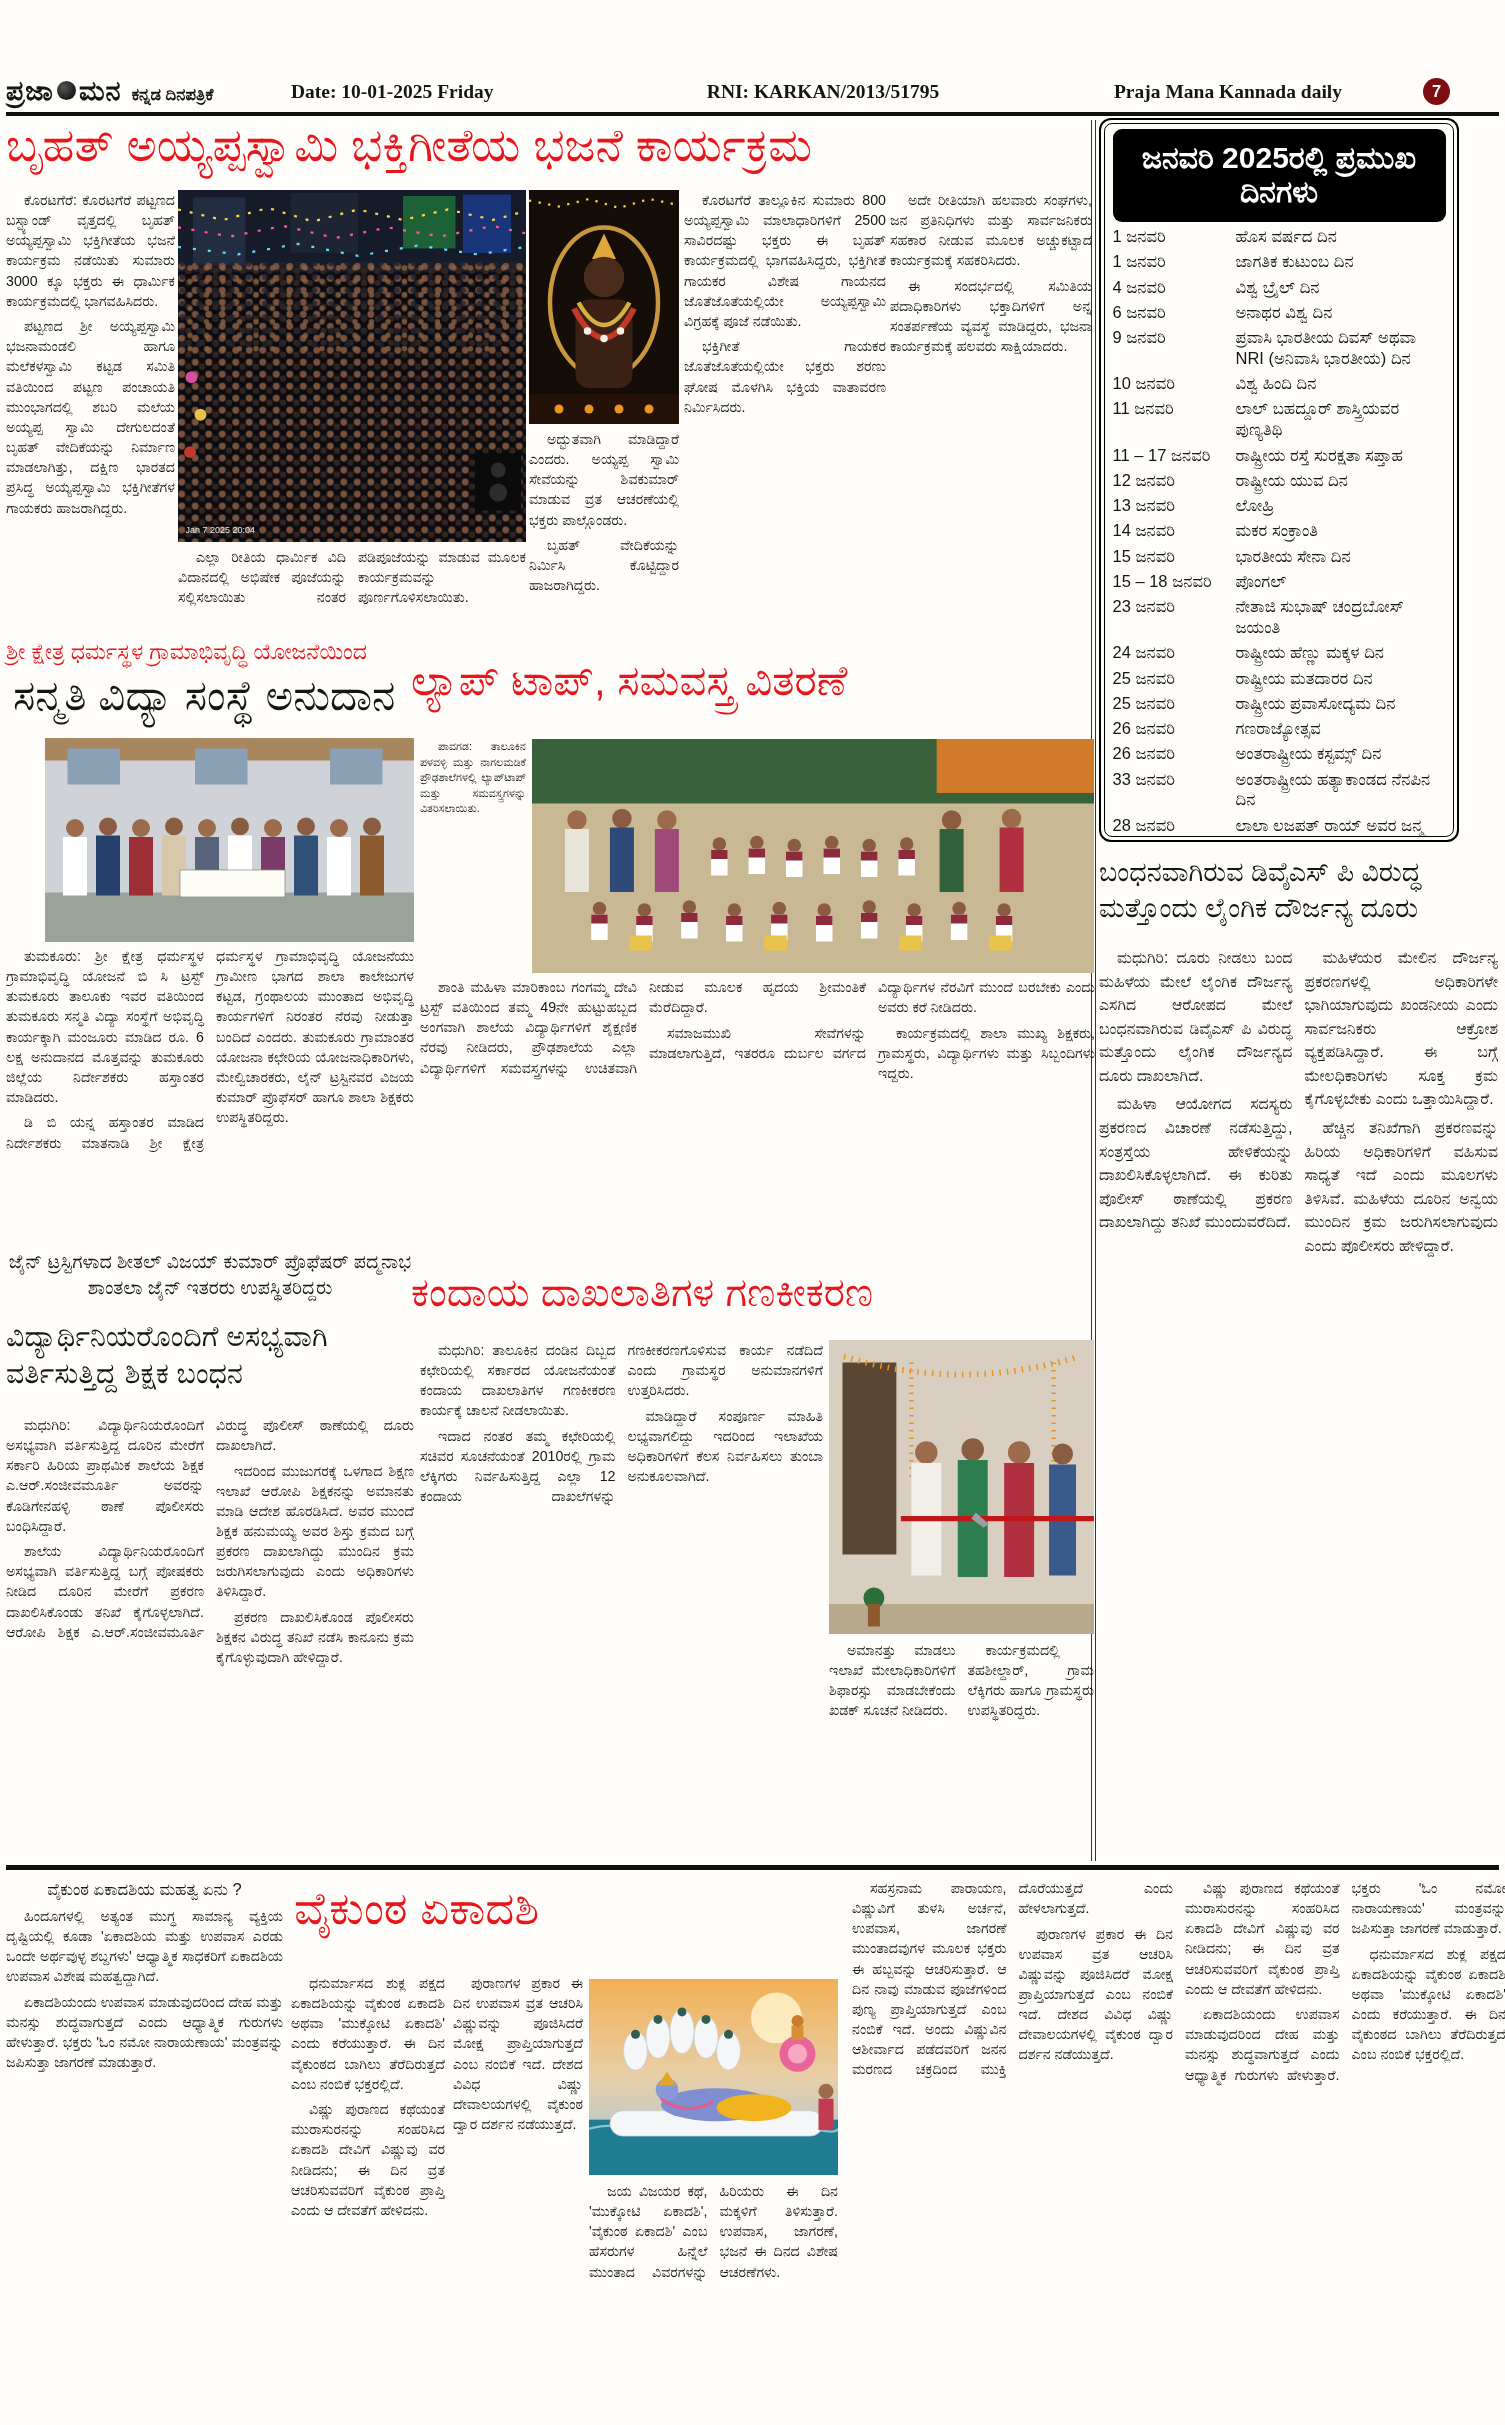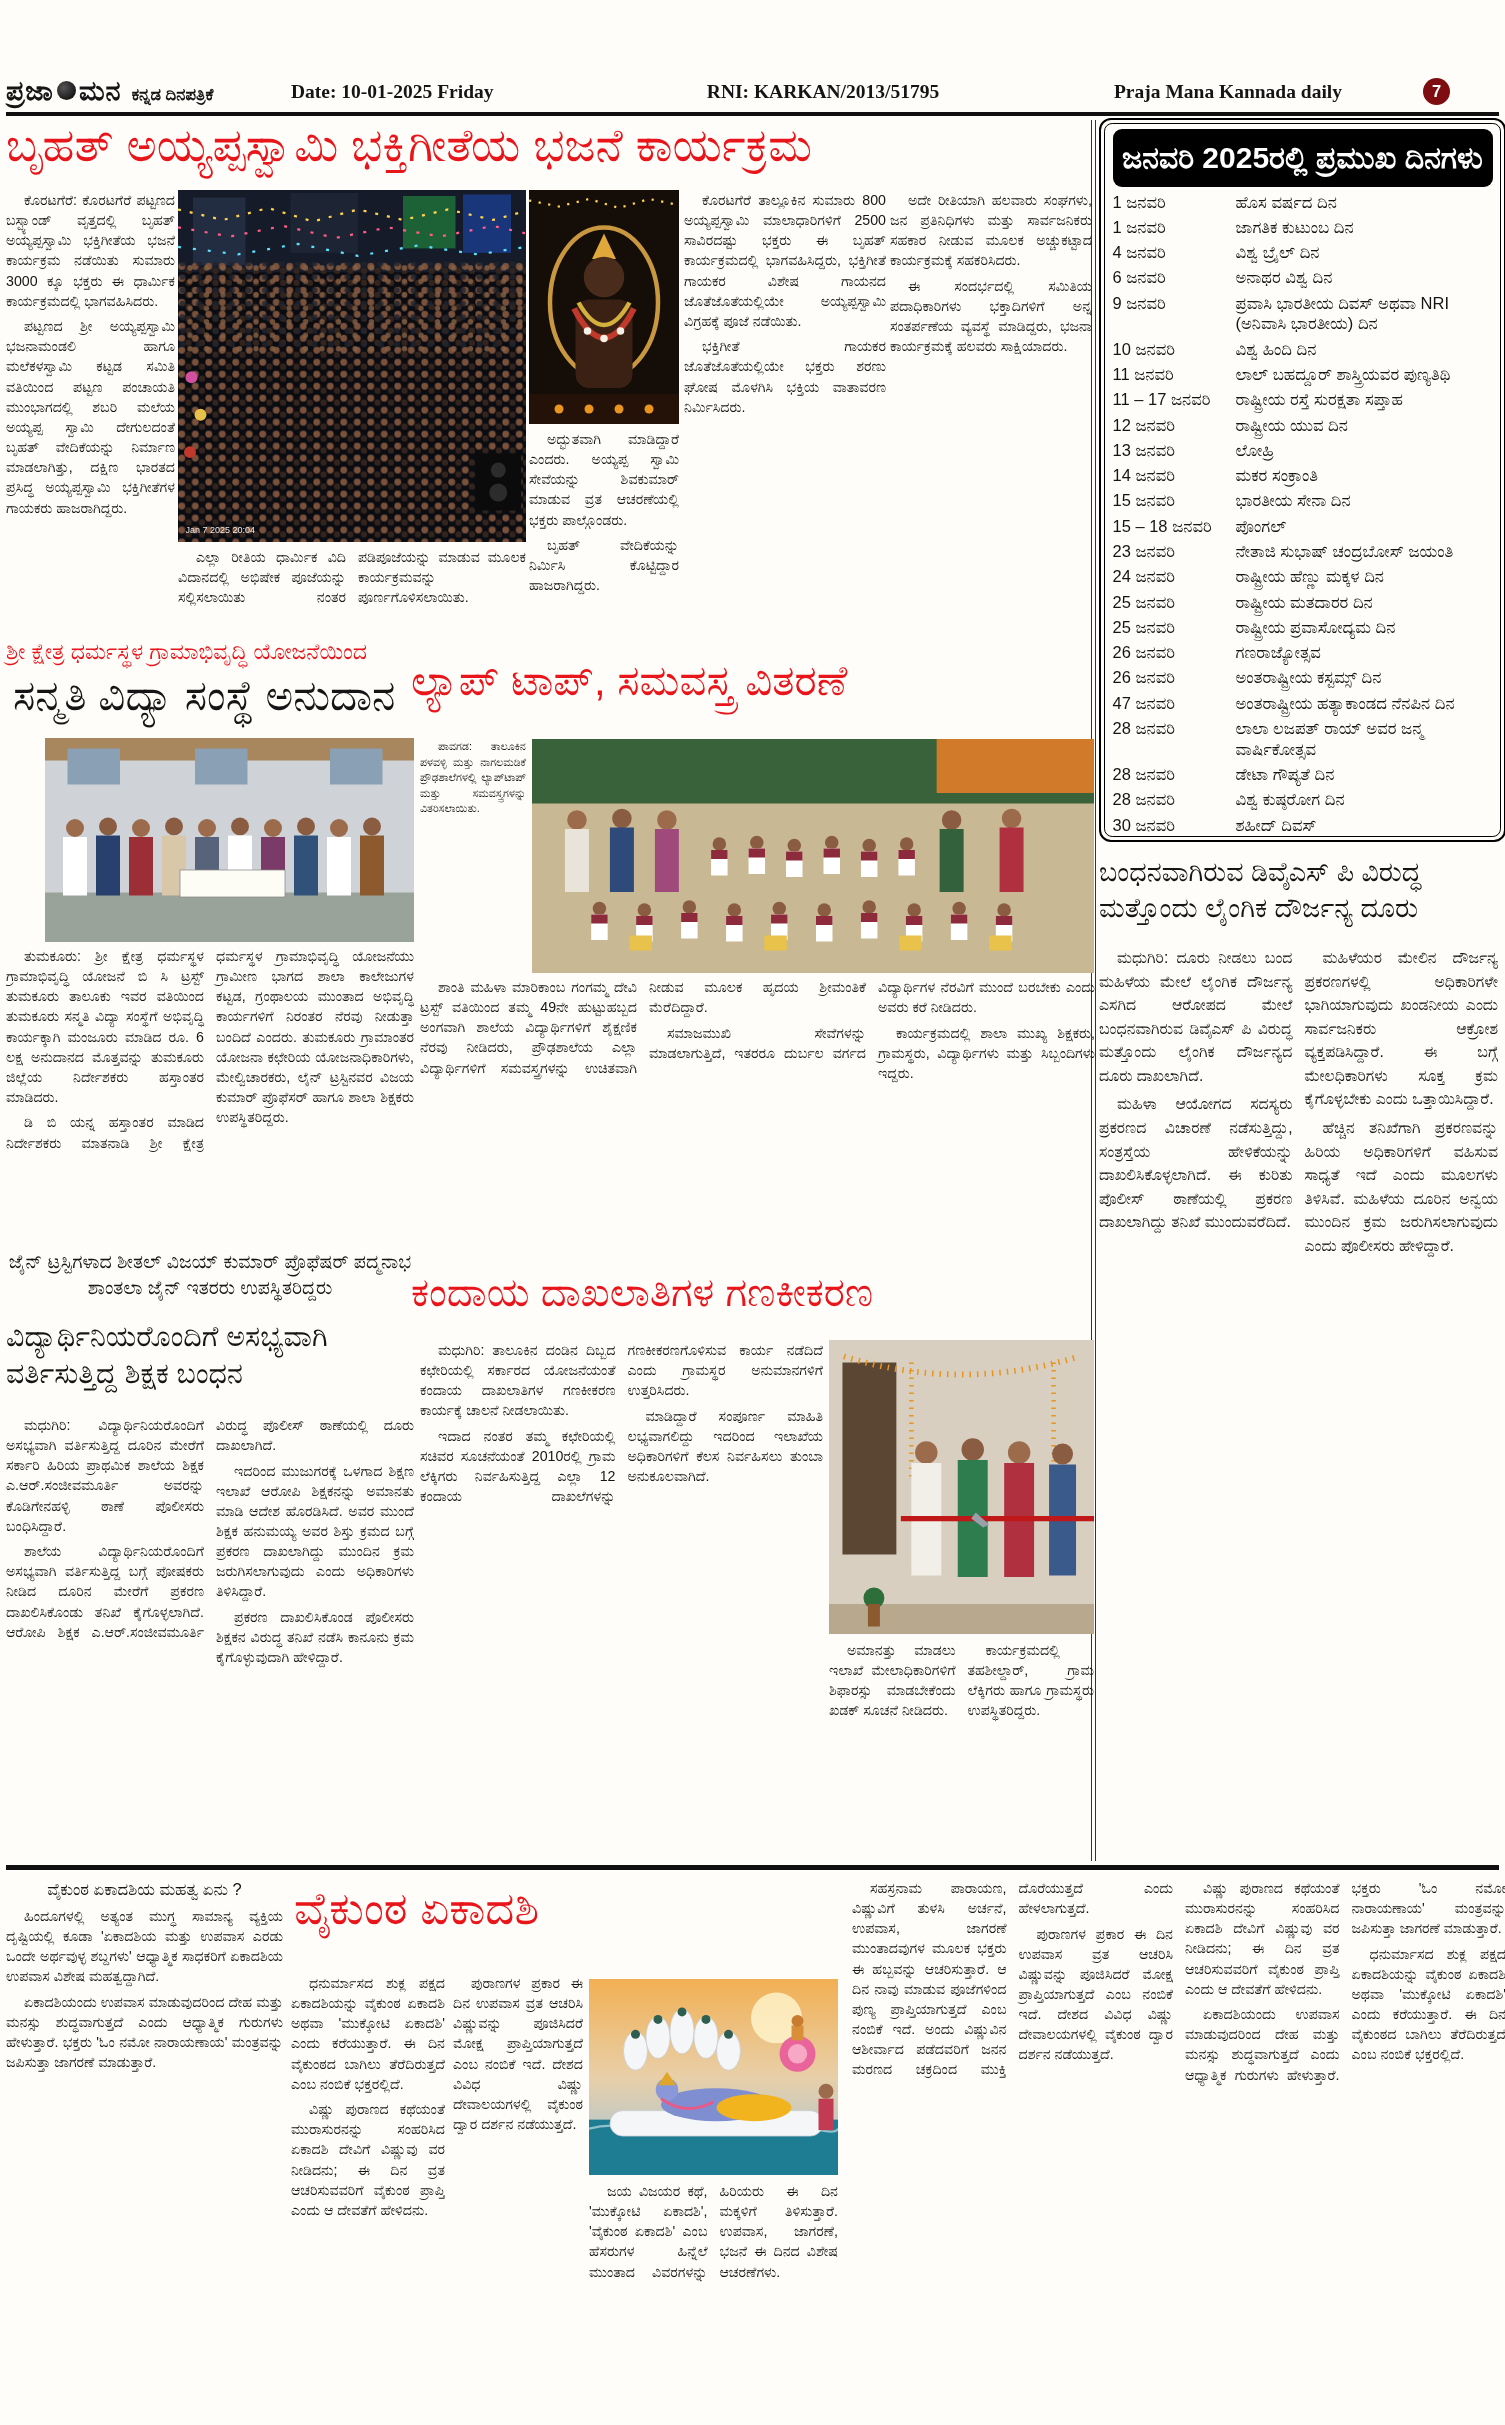--- a/index.html
+++ b/index.html
@@ -21,21 +21,21 @@
   .logo-dot{display:inline-block;width:19.5px;height:19.5px;border-radius:50%;
             background:radial-gradient(circle at 35% 35%,#555,#000);margin:0 3px;vertical-align:-1.5px;}
   .logo-sub{font-size:16.5px;font-weight:700;margin-left:10.5px;}
   .hdr-item{font-family:"Liberation Serif",serif;font-size:19.5px;font-weight:700;}
   #hdr-rule{left:6px;top:112px;width:1493px;height:3.7px;background:#101010;}
   .pgnum{width:27px;height:27px;border-radius:50%;background:#7d0d10;color:#fff;
          display:flex;align-items:center;justify-content:center;font-size:16.5px;font-weight:700;}
   
   #main-hl{left:6px;top:117px;width:1088px;font-size:46px;line-height:1.25;}
   
-  #cal{left:1099px;top:118px;width:407px;height:724px;border:2.2px solid #000;border-radius:12px;padding:3px;box-sizing:border-box;}
+  #cal{left:1099px;top:118px;width:360px;height:724px;border:2.2px solid #000;border-radius:12px;padding:3px;box-sizing:border-box;}
   #cal-in{border:0.7px solid #000;border-radius:8.2px;height:100%;box-sizing:border-box;padding:4.5px 7.5px;overflow:hidden;}
   #cal-title{background:#000;color:#fff;border-radius:9px;font-size:30px;font-weight:700;
              text-align:center;padding:12px 4.5px;line-height:1.15;}
   .cal-row{display:flex;font-size:16.5px;line-height:1.26;margin-top:4.5px;}
   .cal-date{flex:0 0 123px;}
   .cal-event{flex:1;}
   
   #vsep{left:1091px;top:120px;width:3px;height:1741px;border-left:0.7px solid #333;border-right:0.7px solid #333;}
   #bot-rule{left:6px;top:1865px;width:1493px;height:4.5px;background:#101010;}
 </style>
@@ -154,21 +154,21 @@
             <span class="cal-date">26 ಜನವರಿ</span>
             <span class="cal-event">ಗಣರಾಜ್ಯೋತ್ಸವ</span>
           </div>
 
           <div class="cal-row">
             <span class="cal-date">26 ಜನವರಿ</span>
             <span class="cal-event">ಅಂತರಾಷ್ಟ್ರೀಯ ಕಸ್ಟಮ್ಸ್ ದಿನ</span>
           </div>
 
           <div class="cal-row">
-            <span class="cal-date">47 ಜನವರಿ</span>
+            <span class="cal-date">33 ಜನವರಿ</span>
             <span class="cal-event">ಅಂತರಾಷ್ಟ್ರೀಯ ಹತ್ಯಾಕಾಂಡದ ನೆನಪಿನ ದಿನ</span>
           </div>
 
           <div class="cal-row">
             <span class="cal-date">28 ಜನವರಿ</span>
             <span class="cal-event">ಲಾಲಾ ಲಜಪತ್ ರಾಯ್ ಅವರ ಜನ್ಮ ವಾರ್ಷಿಕೋತ್ಸವ</span>
           </div>
 
           <div class="cal-row">
             <span class="cal-date">28 ಜನವರಿ</span>

